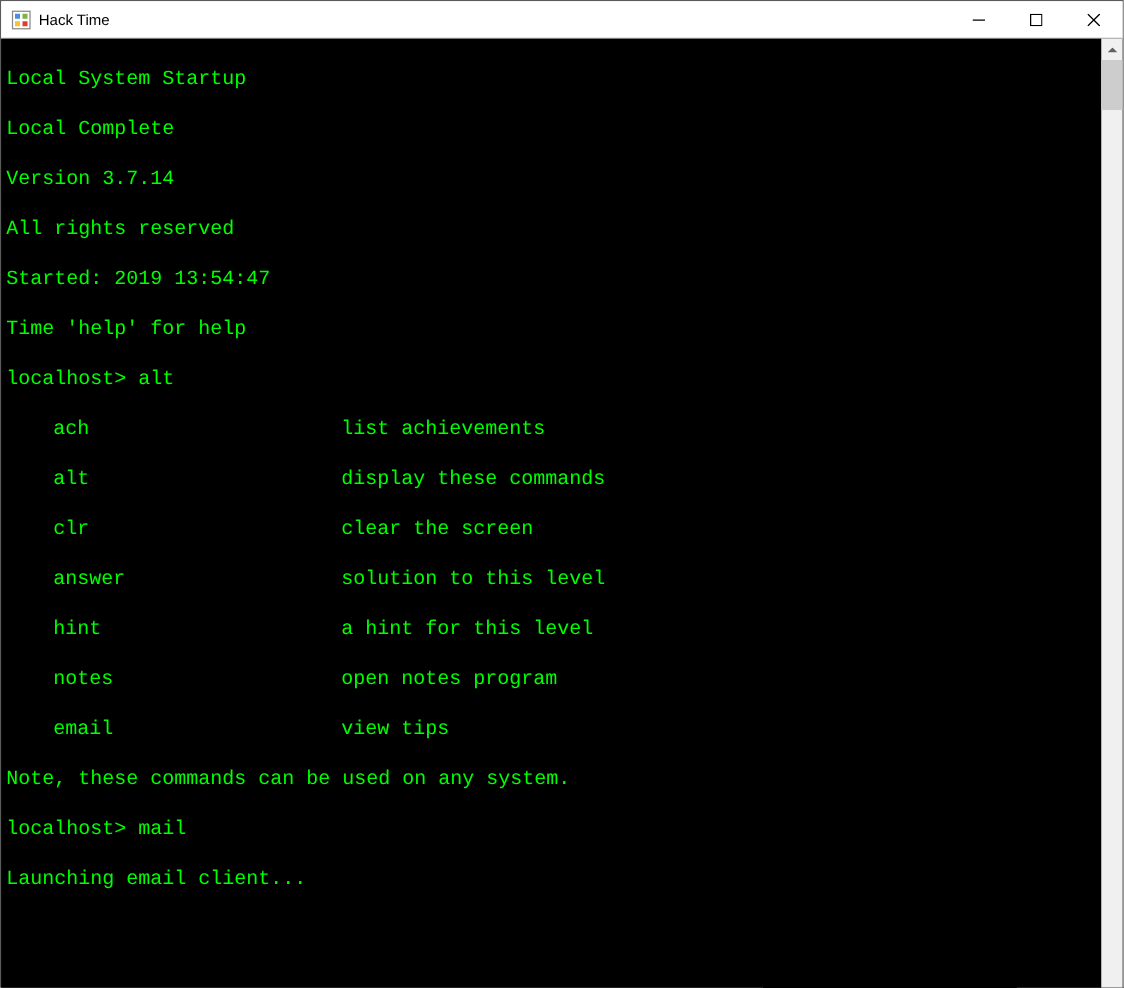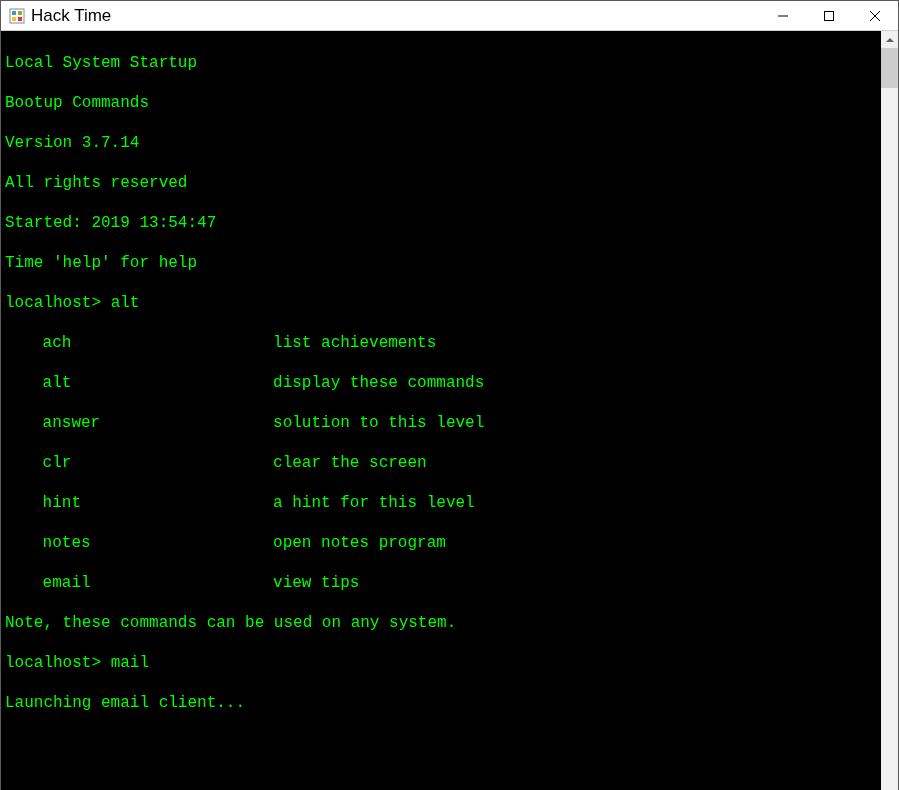--- a/index.html
+++ b/index.html
@@ -1,20 +1,20 @@
 <!DOCTYPE html>
 <html><head>
 <meta charset="utf-8">
 <style>
   * { box-sizing: border-box; margin: 0; padding: 0; }
   html, body { width: 899px; height: 790px; overflow: hidden; font-family: "Segoe UI", Tahoma, sans-serif; background: #fff; }
   .window { width: 899px; height: 790px; border: 1px solid #5a5a5a; display: flex; flex-direction: column; background: #fff; }
   .titlebar { height: 30px; background: #fff; border-bottom: 1px solid #d0d0d0; display: flex; align-items: center; }
   .titlebar .icon { width: 16px; height: 16px; margin: 0 6px 0 8px; display: flex; align-items: center; justify-content: center; }
-  .titlebar .title { flex: 1; font-size: 17px; color: #000; }
+  .titlebar .title { flex: 1; font-size: 12px; color: #000; }
   .winbtn { width: 46px; height: 30px; display: flex; align-items: center; justify-content: center; color: #000; }
   .client { flex: 1; display: flex; background: #000; }
   .terminal { flex: 1; background: #000; color: #00ff00; font-family: Consolas, "Courier New", monospace; font-size: 16px; line-height: 20px; padding: 2px 4px; white-space: pre; overflow: hidden; }
   .scrollbar { width: 17px; background: #f0f0f0; position: relative; }
   .scroll-thumb { position: absolute; top: 17px; left: 0; right: 0; height: 40px; background: #cdcdcd; }
   .scroll-arrow { position: absolute; left: 0; right: 0; height: 17px; display: flex; align-items: center; justify-content: center; color: #606060; font-size: 10px; }
   .scroll-arrow.up { top: 0; }
   .row { display: block; }
   .cmd { display: inline-block; width: 24ch; margin-left: 28px; }
 </style>
@@ -47,30 +47,30 @@
       <svg width="10" height="10" viewBox="0 0 10 10">
           <line x1="0" y1="0" x2="10" y2="10" stroke="currentColor" stroke-width="1"></line>
           <line x1="10" y1="0" x2="0" y2="10" stroke="currentColor" stroke-width="1"></line>
         </svg>
     </div>
   </div>
 
   <div class="client">
     <div class="terminal">
 <span class="row">Local System Startup</span>
-<span class="row">Bootup Commands</span>
+<span class="row">Local Complete</span>
 <span class="row">Version 3.7.14</span>
 <span class="row">All rights reserved</span>
 <span class="row">Started: 2019 13:54:47</span>
 <span class="row">Time 'help' for help</span>
 <span class="row"><span>localhost&gt; </span><span>alt</span></span>
 <span class="row"> <span class="cmd">ach</span><span>list achievements</span></span>
 <span class="row"> <span class="cmd">alt</span><span>display these commands</span></span>
+<span class="row"> <span class="cmd">clr</span><span>clear the screen</span></span>
 <span class="row"> <span class="cmd">answer</span><span>solution to this level</span></span>
-<span class="row"> <span class="cmd">clr</span><span>clear the screen</span></span>
 <span class="row"> <span class="cmd">hint</span><span>a hint for this level</span></span>
 <span class="row"> <span class="cmd">notes</span><span>open notes program</span></span>
 <span class="row"> <span class="cmd">email</span><span>view tips</span></span>
 <span class="row">Note, these commands can be used on any system.</span>
 <span class="row"><span>localhost&gt; </span><span>mail</span></span>
 <span class="row">Launching email client...</span>
 
 
 
 

